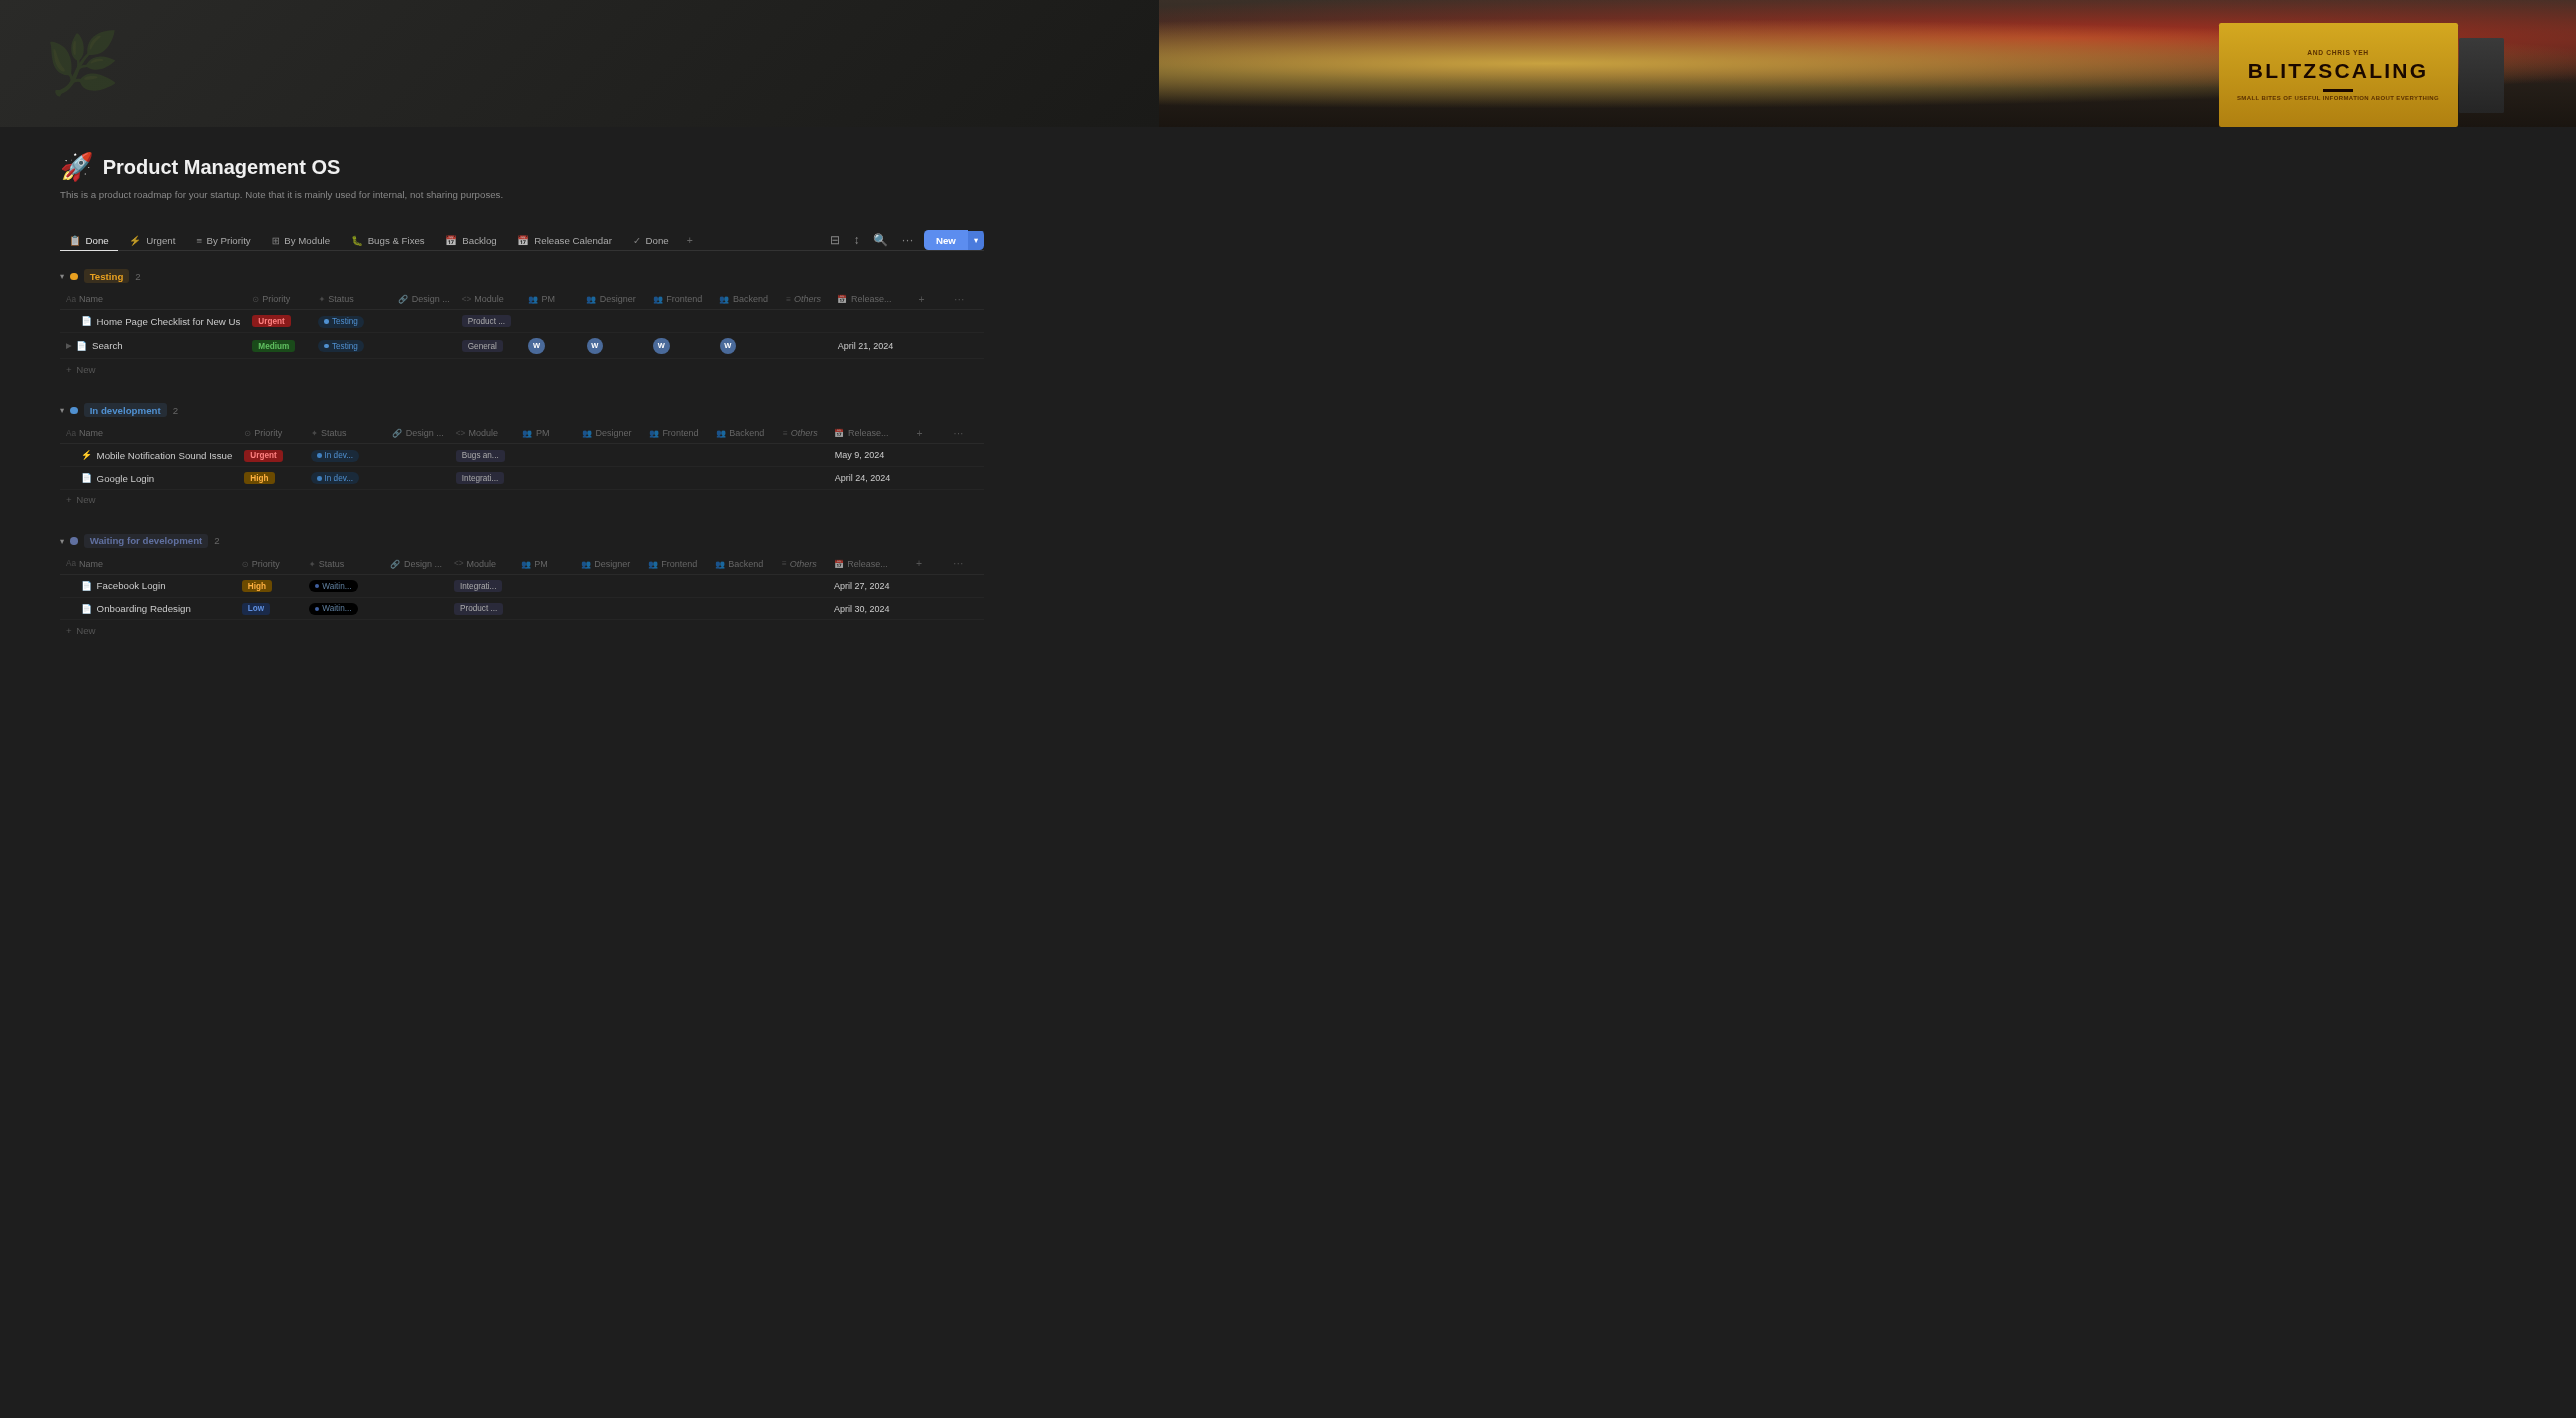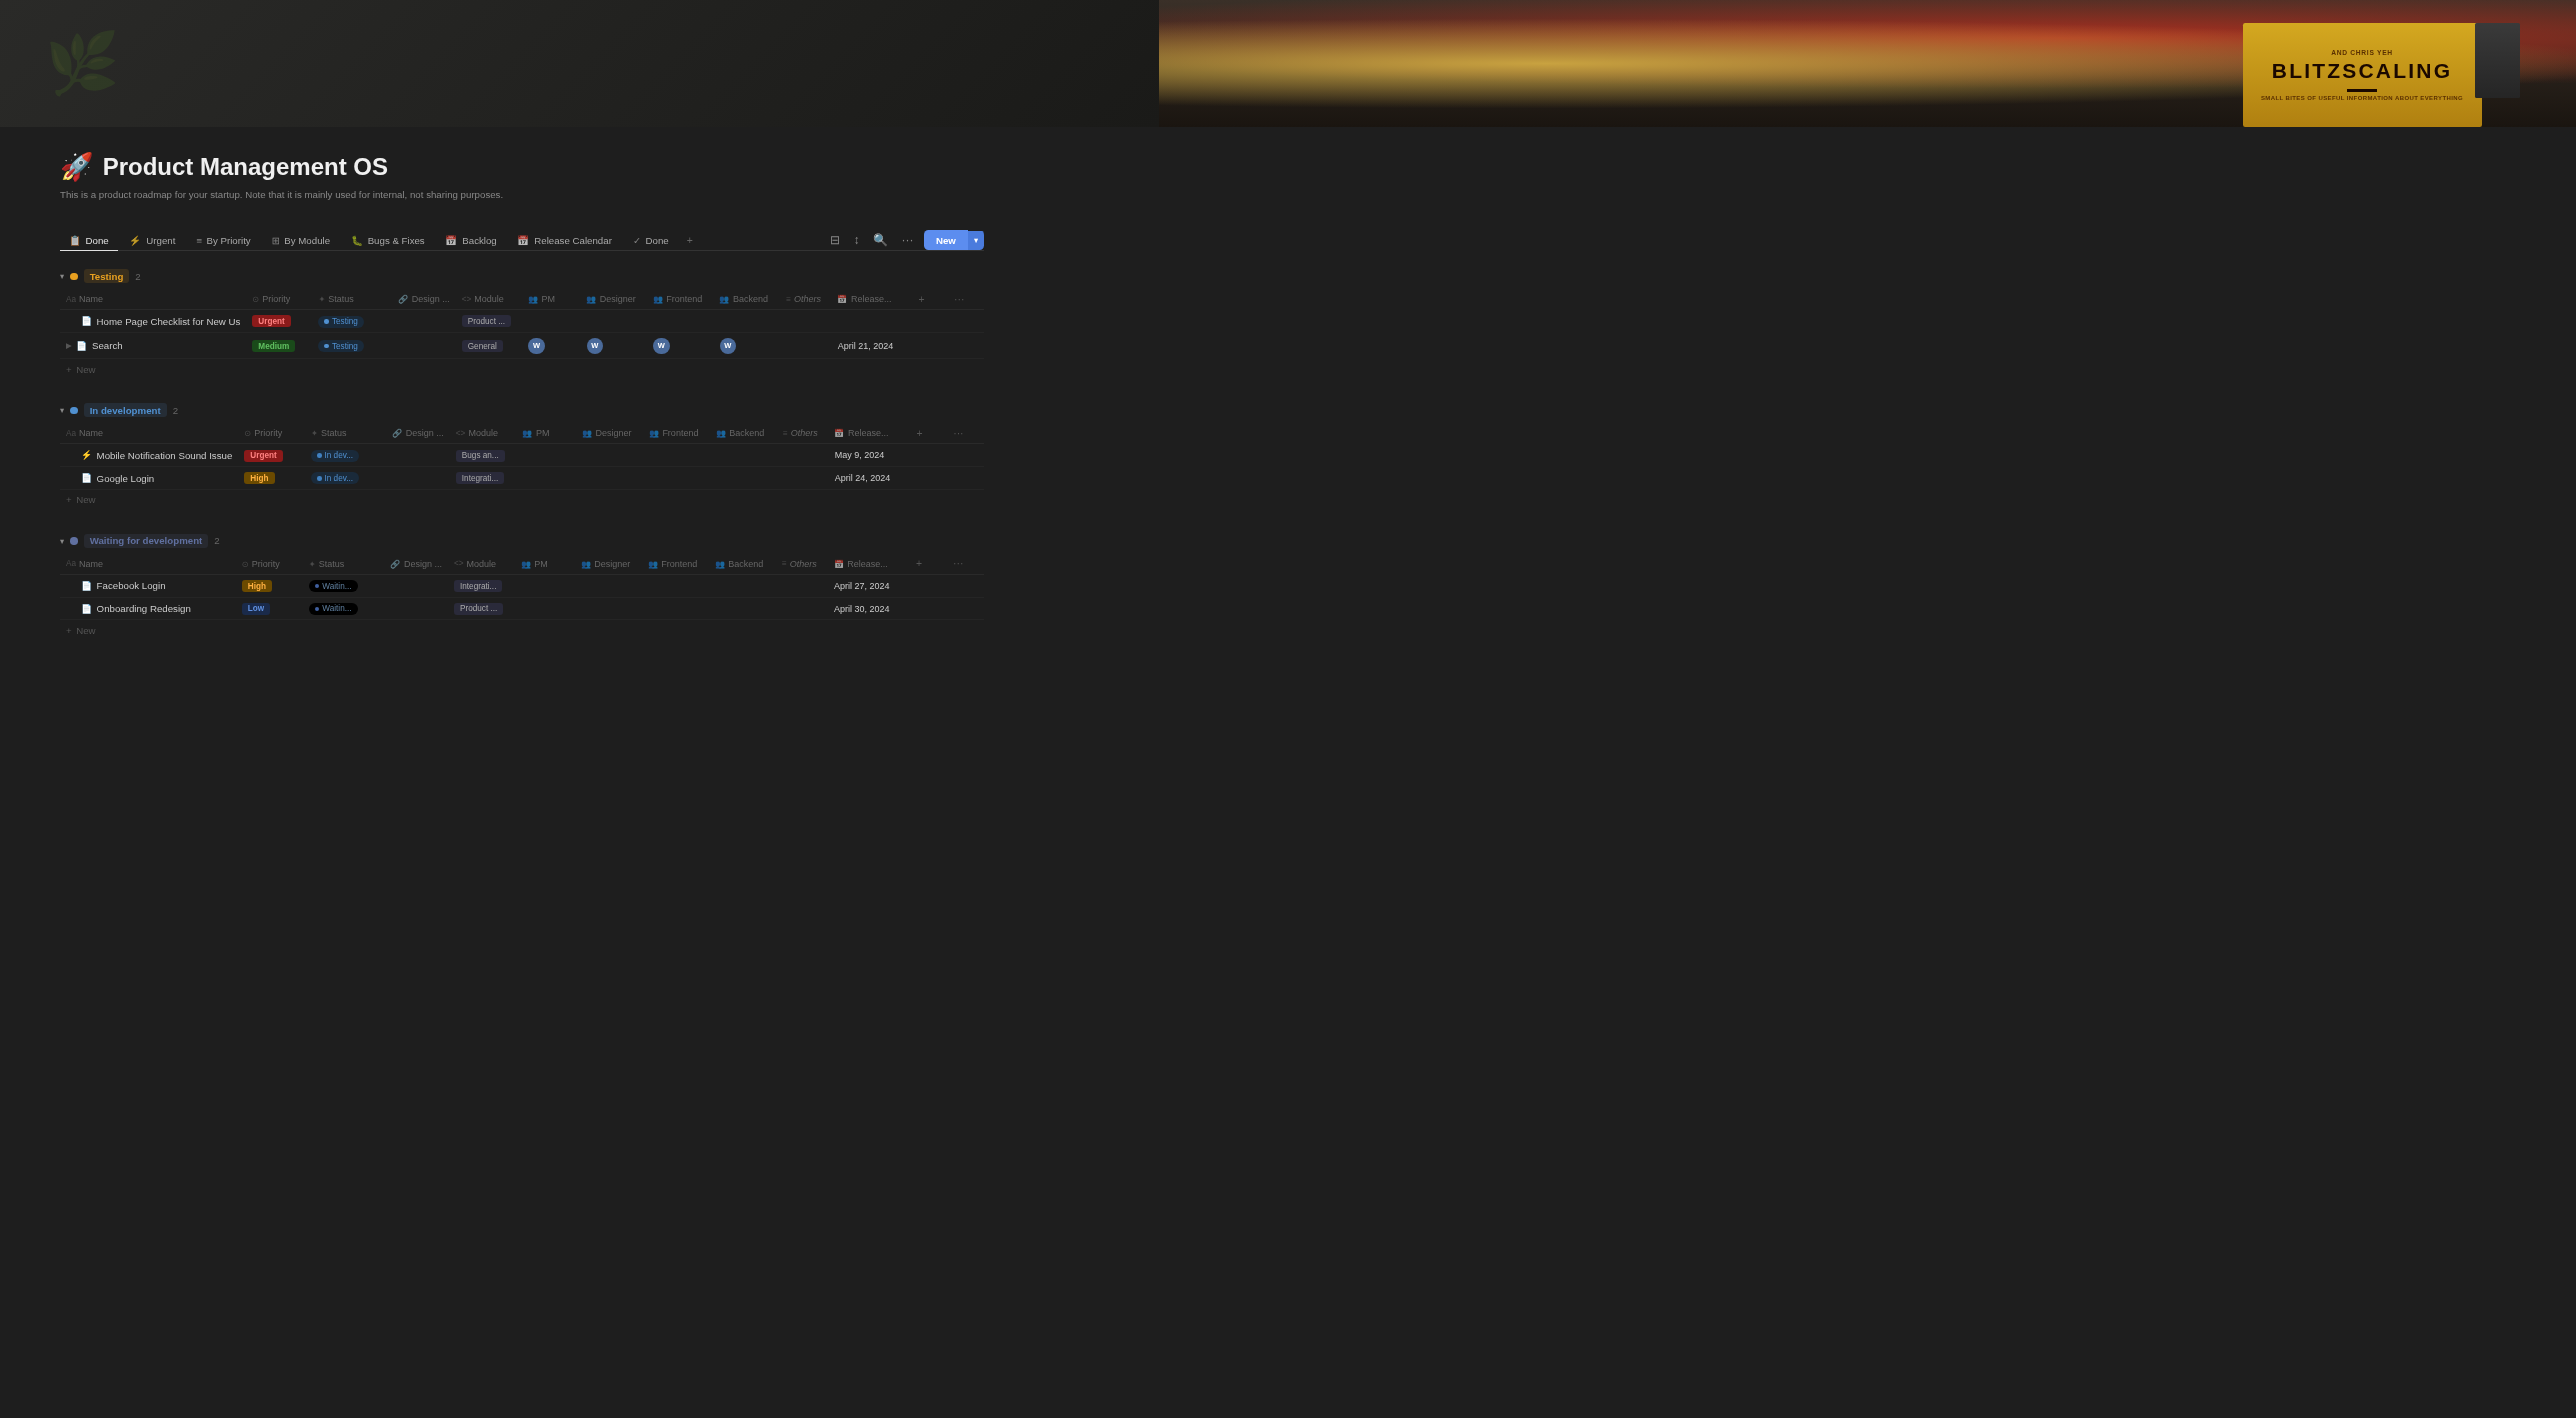--- a/index.html
+++ b/index.html
@@ -42,21 +42,21 @@
     .page-title-area {
       display: flex;
       align-items: center;
       gap: 9px;
       margin-bottom: 6px;
     }
     .page-emoji {
       font-size: 27px;
     }
     .page-title {
-      font-size: 24px;
+      font-size: 20px;
       font-weight: 700;
       color: #f0f0f0;
     }
     .page-description {
       font-size: 9.7px;
       color: #888;
       margin-bottom: 30px;
     }
 
     
@@ -305,21 +305,21 @@
   </style>
 </head>
 <body>
 
 <div class="hero">
   <div class="hero-bg"></div>
   <div style="position:absolute;left:0;top:0;width:45%;height:100%;background:linear-gradient(135deg,#2a2a28 0%,#1a1a18 100%);display:flex;align-items:center;padding-left:45px;">
     <span style="font-size:60px;opacity:0.15;">🌿</span>
   </div>
   <div style="position:absolute;right:0;top:0;width:60%;height:100%;overflow:hidden;">
-    <div style="position:absolute;right:56px;bottom:0;display:flex;align-items:flex-start;gap:1px;">
+    <div style="position:absolute;right:72px;bottom:0;display:flex;align-items:center;gap:9px;">
       <div style="width:239px;height:104px;background:linear-gradient(180deg,#d4a820 0%,#b08010 100%);border-radius:2.2px;display:flex;flex-direction:column;align-items:center;justify-content:center;padding:7.5px;">
         <div style="font-size:6.7px;color:#5a3000;font-weight:600;letter-spacing:0.7px;">AND CHRIS YEH</div>
         <div style="font-size:21px;font-weight:900;color:#1a0800;letter-spacing:2.2px;margin:3px 0;">BLITZSCALING</div>
         <div style="width:30px;height:2.2px;background:#1a0800;margin:3px 0;"></div>
         <div style="font-size:6px;color:#5a3000;font-weight:600;text-align:center;letter-spacing:0.4px;">SMALL BITES OF USEFUL INFORMATION ABOUT EVERYTHING</div>
       </div>
       <div style="width:45px;height:75px;background:linear-gradient(180deg,#3a3a3a 0%,#252525 100%);border-radius:1.5px;margin-left:-7.5px;"></div>
     </div>
   </div>
 </div>

